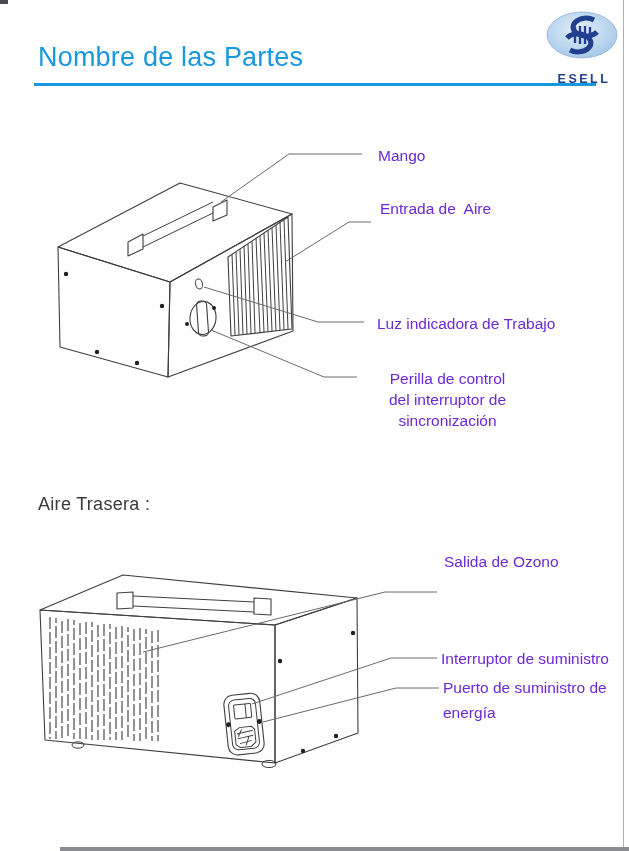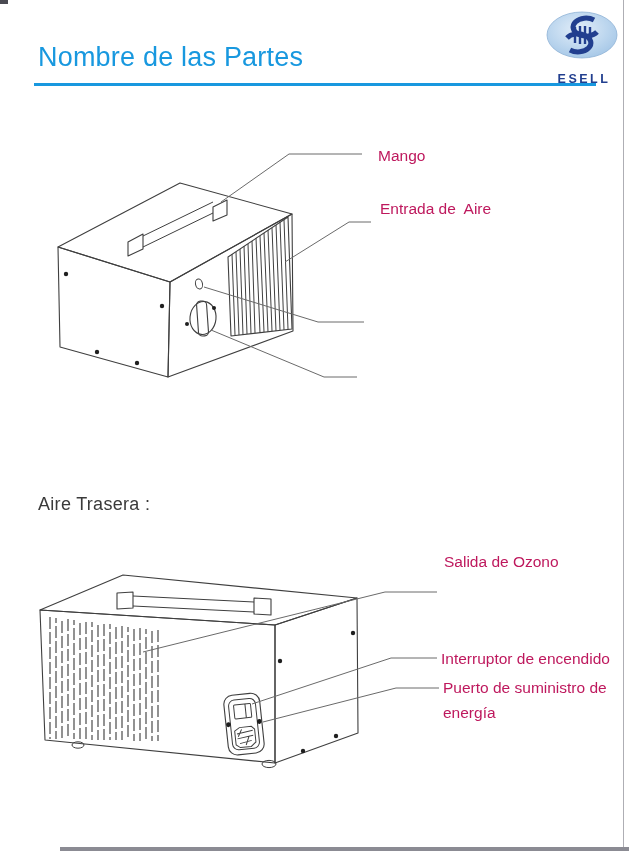--- a/index.html
+++ b/index.html
@@ -11,21 +11,21 @@
   #page-title{
     left:38px;top:42px;font-size:27px;letter-spacing:.2px;color:#1898df;font-weight:400;
   }
   #title-rule{left:34px;top:83px;width:562px;height:3px;background:#1898df;}
   #corner-smudge{left:0;top:0;width:8px;height:4px;background:#4a4a52;}
   #page-border-right{left:623px;top:0;width:1px;height:851px;background:#aeaeb4;}
   #bottom-bar{left:60px;top:847px;width:569px;height:4px;background:#8b8b93;}
   .section-heading{font-size:18px;color:#3a3a3a;letter-spacing:.3px;}
   #front-heading{left:38px;top:110px;}
   #rear-heading{left:38px;top:494px;}
-  .lbl{font-size:15.5px;color:#be185d;white-space:pre-wrap;line-height:17px;}
+  .lbl{font-size:15.5px;color:#6d28d9;white-space:pre-wrap;line-height:17px;}
   #lbl-mango{left:378px;top:147px;}
   #lbl-entrada{left:380px;top:200px;}
   #lbl-luz{left:377px;top:315px;}
   #lbl-perilla{left:370px;top:368px;width:155px;text-align:center;line-height:21px;}
   #lbl-salida{left:444px;top:553px;}
   #lbl-interruptor{left:441px;top:650px;}
   #lbl-puerto{left:443px;top:675px;line-height:25px;}
   svg{position:absolute;}
   .edge{fill:none;stroke:#3f3f3f;stroke-width:1.1;stroke-linejoin:round;}
   .thin{fill:none;stroke:#3f3f3f;stroke-width:1;}
@@ -100,20 +100,24 @@
     </g>
 
     <path class="leader" d="M221,202 L289,154 L362,154"></path>
     <path class="leader" d="M285,262 L349,222 L371,222"></path>
     <path class="leader" d="M204,287 L318,322 L364,322"></path>
     <path class="leader" d="M211,330 L324,377 L357,377"></path>
   </svg>
 
   <div class="abs lbl" id="lbl-mango">Mango</div>
   <div class="abs lbl" id="lbl-entrada">Entrada de  Aire</div>
+  <div class="abs lbl" id="lbl-luz">Luz indicadora de Trabajo</div>
+  <div class="abs lbl" id="lbl-perilla">Perilla de control
+del interruptor de
+sincronización</div>
 
   <svg style="left:0;top:555px;" width="629" height="250" viewBox="0 555 629 250">
 
     <path class="edge" d="M40,610 L123,575 L357,598 L275,625 Z"></path>
     <path class="edge" d="M40,610 L275,625 L275,763 L45,740 Z"></path>
     <path class="edge" d="M275,625 L357,598 L358,733 L275,763 Z"></path>
 
     <g>
       <path class="edge" d="M117,609 L117,593 L133,592 L133,608 Z"></path>
       <path class="edge" d="M254,614 L254,598 L271,599 L271,615 Z"></path>
@@ -153,18 +157,18 @@
       <ellipse class="thin" cx="78" cy="745" rx="6" ry="3.2"></ellipse>
       <ellipse class="thin" cx="269" cy="764" rx="7" ry="3.6"></ellipse>
     </g>
 
     <path class="leader" d="M143,652 L385,592 L437,592"></path>
     <path class="leader" d="M252,704 L391,658 L437,658"></path>
     <path class="leader" d="M263,722 L396,688 L439,688"></path>
   </svg>
 
   <div class="abs lbl" id="lbl-salida">Salida de Ozono</div>
-  <div class="abs lbl" id="lbl-interruptor">Interruptor de encendido</div>
+  <div class="abs lbl" id="lbl-interruptor">Interruptor de suministro</div>
   <div class="abs lbl" id="lbl-puerto">Puerto de suministro de
 energía</div>
 
   <div class="abs" id="bottom-bar"></div>
 </div>
 
 </body></html>

